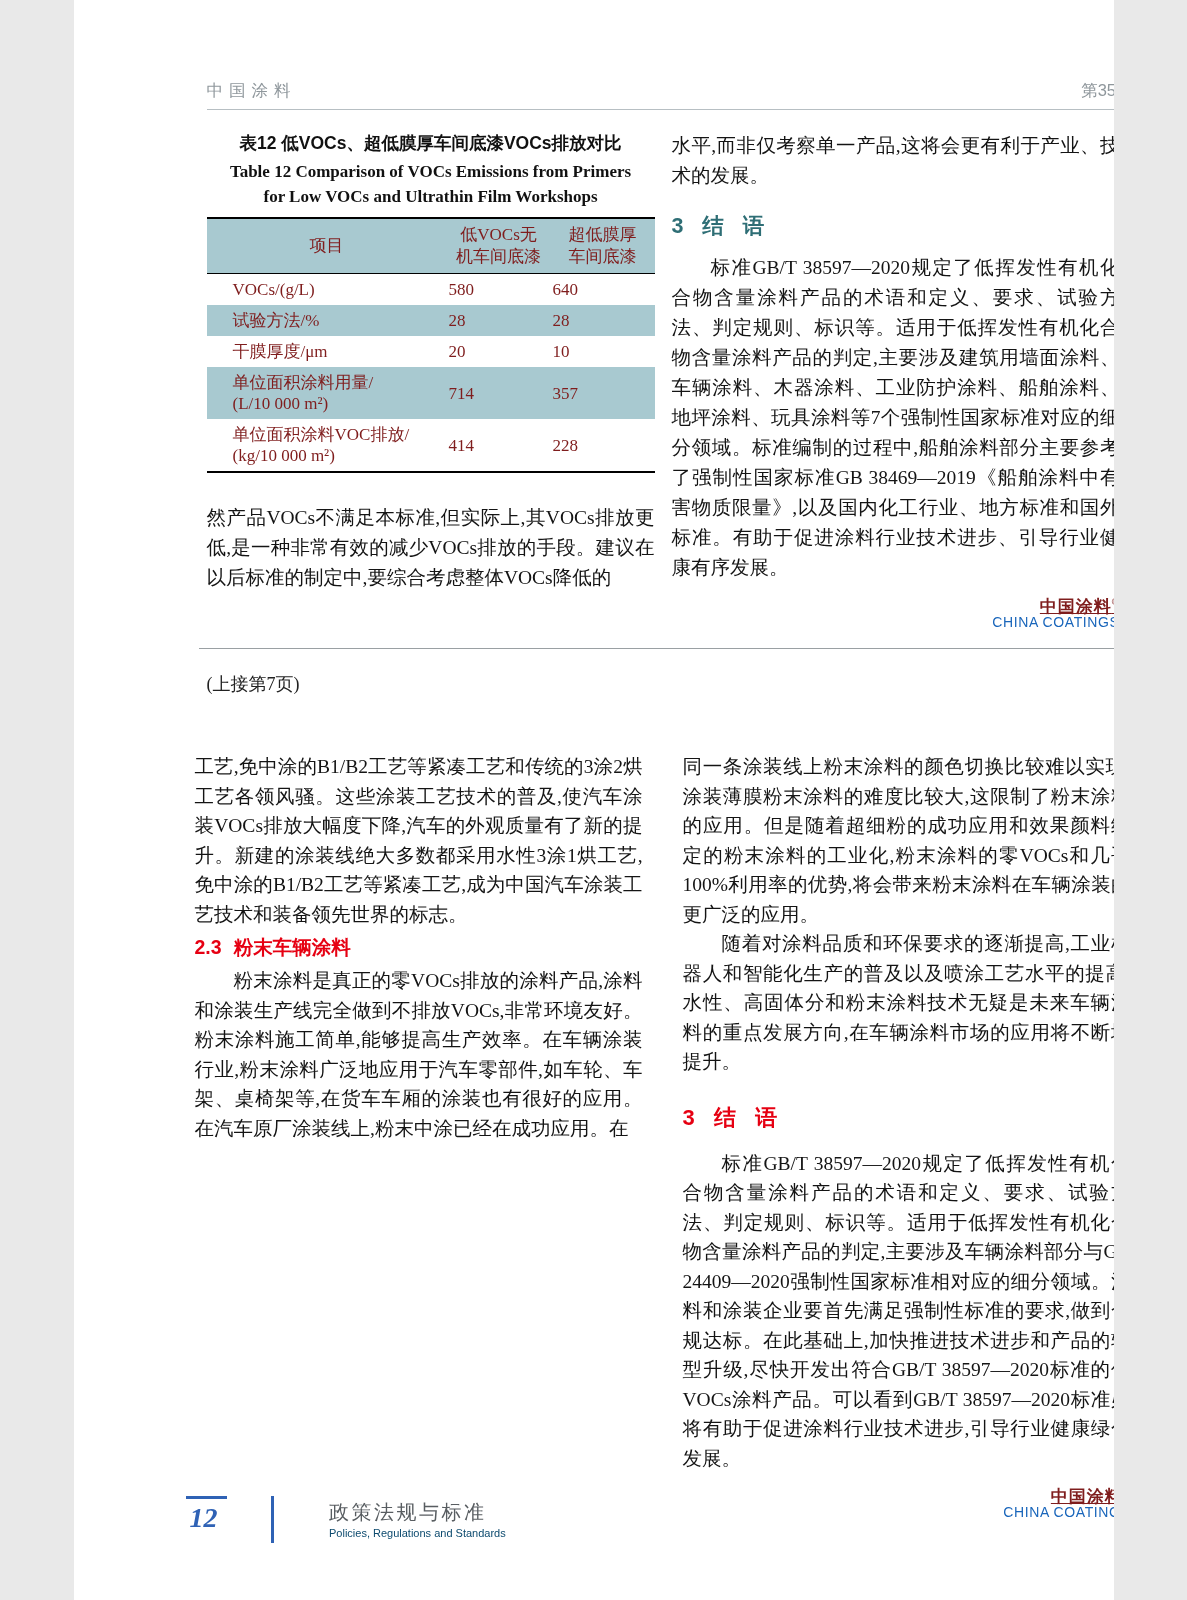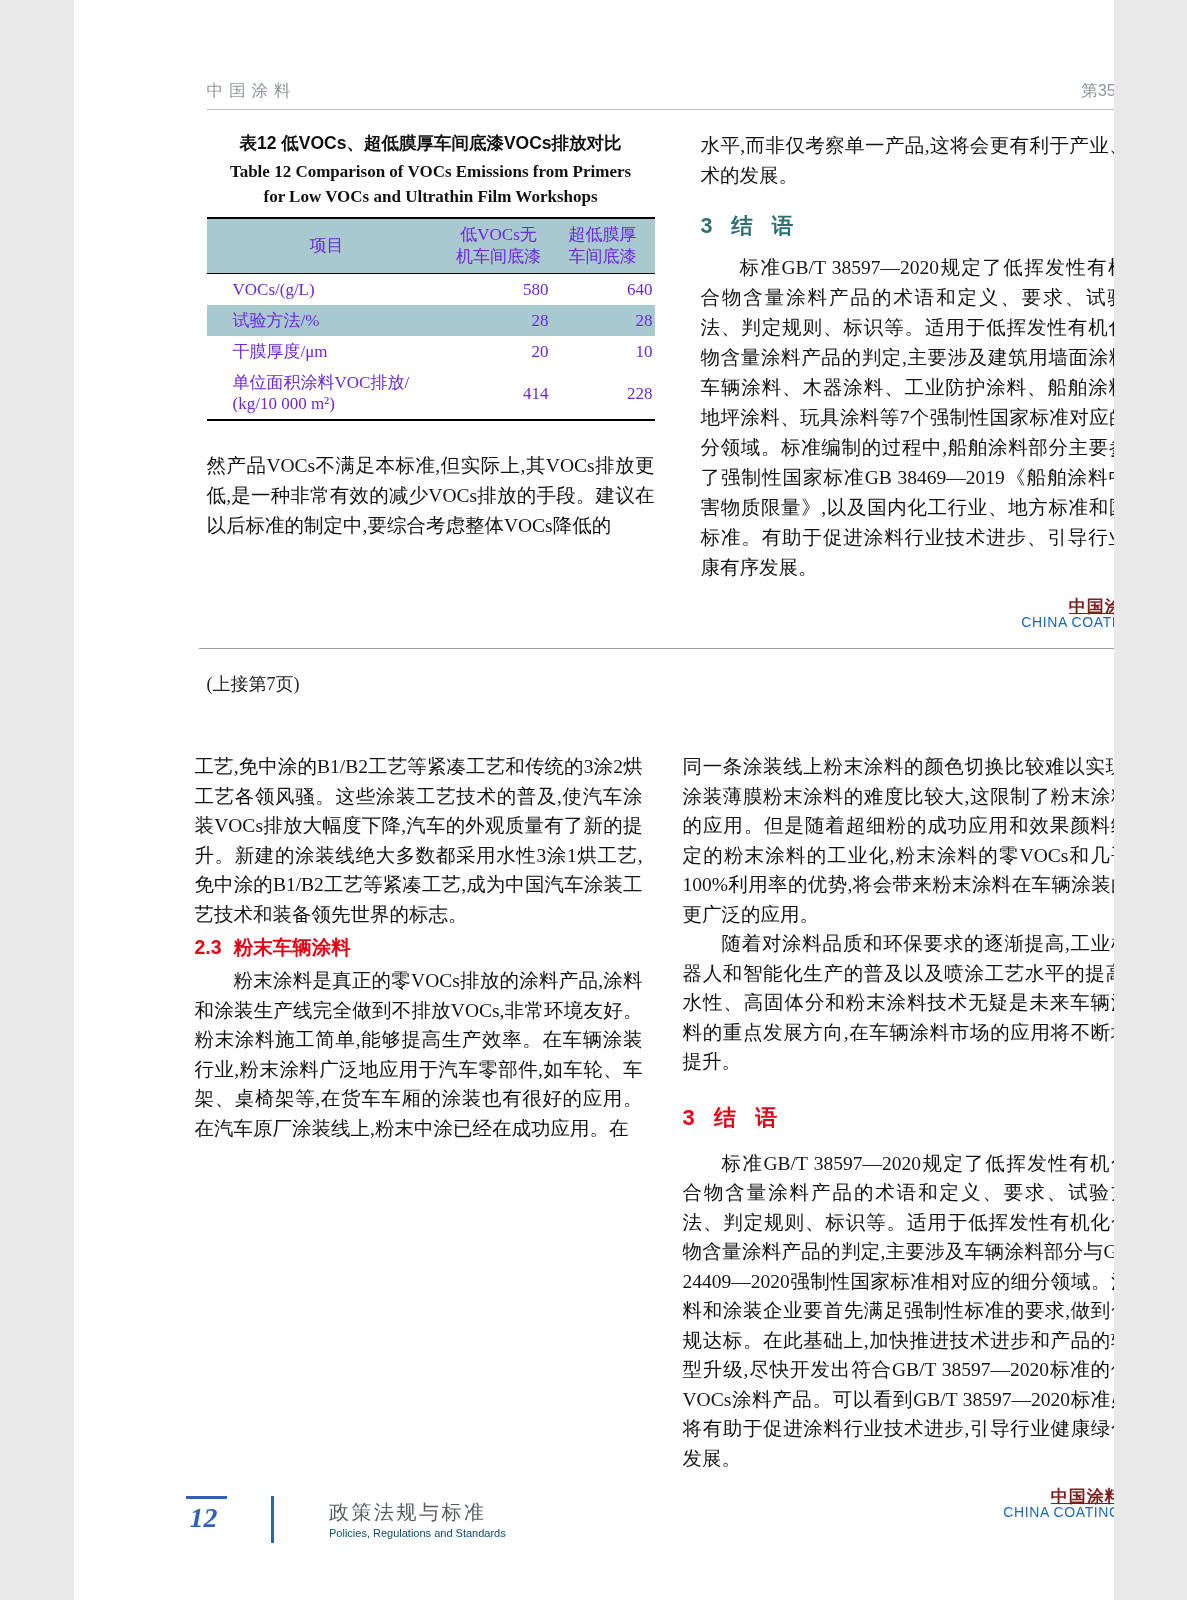--- a/index.html
+++ b/index.html
@@ -11,46 +11,46 @@
   
   .runhead{
     position:absolute;top:80px;left:133px;width:926px;
     display:flex;justify-content:space-between;align-items:flex-end;
     border-bottom:1px solid #b7bfc3;padding-bottom:7px;
     font-family:"Liberation Sans","DejaVu Sans",sans-serif;
     font-size:16.5px;color:#8f979c;
   }
   .runhead .jname{letter-spacing:6px;}
   
-  .topsec{position:absolute;top:131px;left:133px;width:926px;display:flex;gap:46px;}
+  .topsec{position:absolute;top:131px;left:133px;width:926px;display:flex;gap:17px;}
   .botsec{position:absolute;top:752px;left:121px;width:926px;display:flex;gap:40px;}
   .col{width:448px;flex:0 0 448px;}
   
   .cap-zh{
     text-align:center;font-weight:bold;font-size:17.5px;line-height:24px;
     font-family:"Liberation Sans","DejaVu Sans",sans-serif;color:#111;
   }
   .cap-en{
     text-align:center;font-weight:bold;font-size:17px;line-height:25px;
     font-family:"Liberation Serif","DejaVu Serif",serif;color:#111;
     margin:4px 0 8px 0;
   }
   
   table.datatable{
     width:100%;border-collapse:collapse;
     border-top:2.5px solid #000;border-bottom:2.5px solid #000;
-    font-size:17px;color:#6d28d9;
+    font-size:17px;color:#7f1d1d;
   }
   table.datatable thead th{
     background:#a8c9d0;font-weight:normal;text-align:center;
     padding:5px 2px;line-height:22px;border-bottom:1.5px solid #000;
   }
   table.datatable td{padding:5px 2px;line-height:21px;vertical-align:middle;}
   table.datatable td.lbl{text-align:left;padding-left:26px;}
-  table.datatable td.num{text-align:right;width:100px;}
+  table.datatable td.num{text-align:left;width:100px;}
   table.datatable tr.band td{background:#a8c9d0;}
   
   .para{
     font-size:19.5px;line-height:30px;text-align:justify;
     color:#141414;margin:0;
   }
   .para.tight{line-height:29.5px;}
   .indent{text-indent:2em;}
   .after-table{margin-top:30px;}
   
@@ -138,20 +138,28 @@
           <tr class="band">
             <td class="lbl">试验方法/%</td>
             <td class="num">28</td>
             <td class="num">28</td>
           </tr>
           <tr>
             <td class="lbl">干膜厚度/μm</td>
             <td class="num">20</td>
             <td class="num">10</td>
           </tr>
+          <tr class="band">
+            <td class="lbl">
+              <div>单位面积涂料用量/</div>
+              <div>(L/10 000 m²)</div>
+            </td>
+            <td class="num">714</td>
+            <td class="num">357</td>
+          </tr>
           <tr>
             <td class="lbl">
               <div>单位面积涂料VOC排放/</div>
               <div>(kg/10 000 m²)</div>
             </td>
             <td class="num">414</td>
             <td class="num">228</td>
           </tr>
         </tbody>
       </table>

